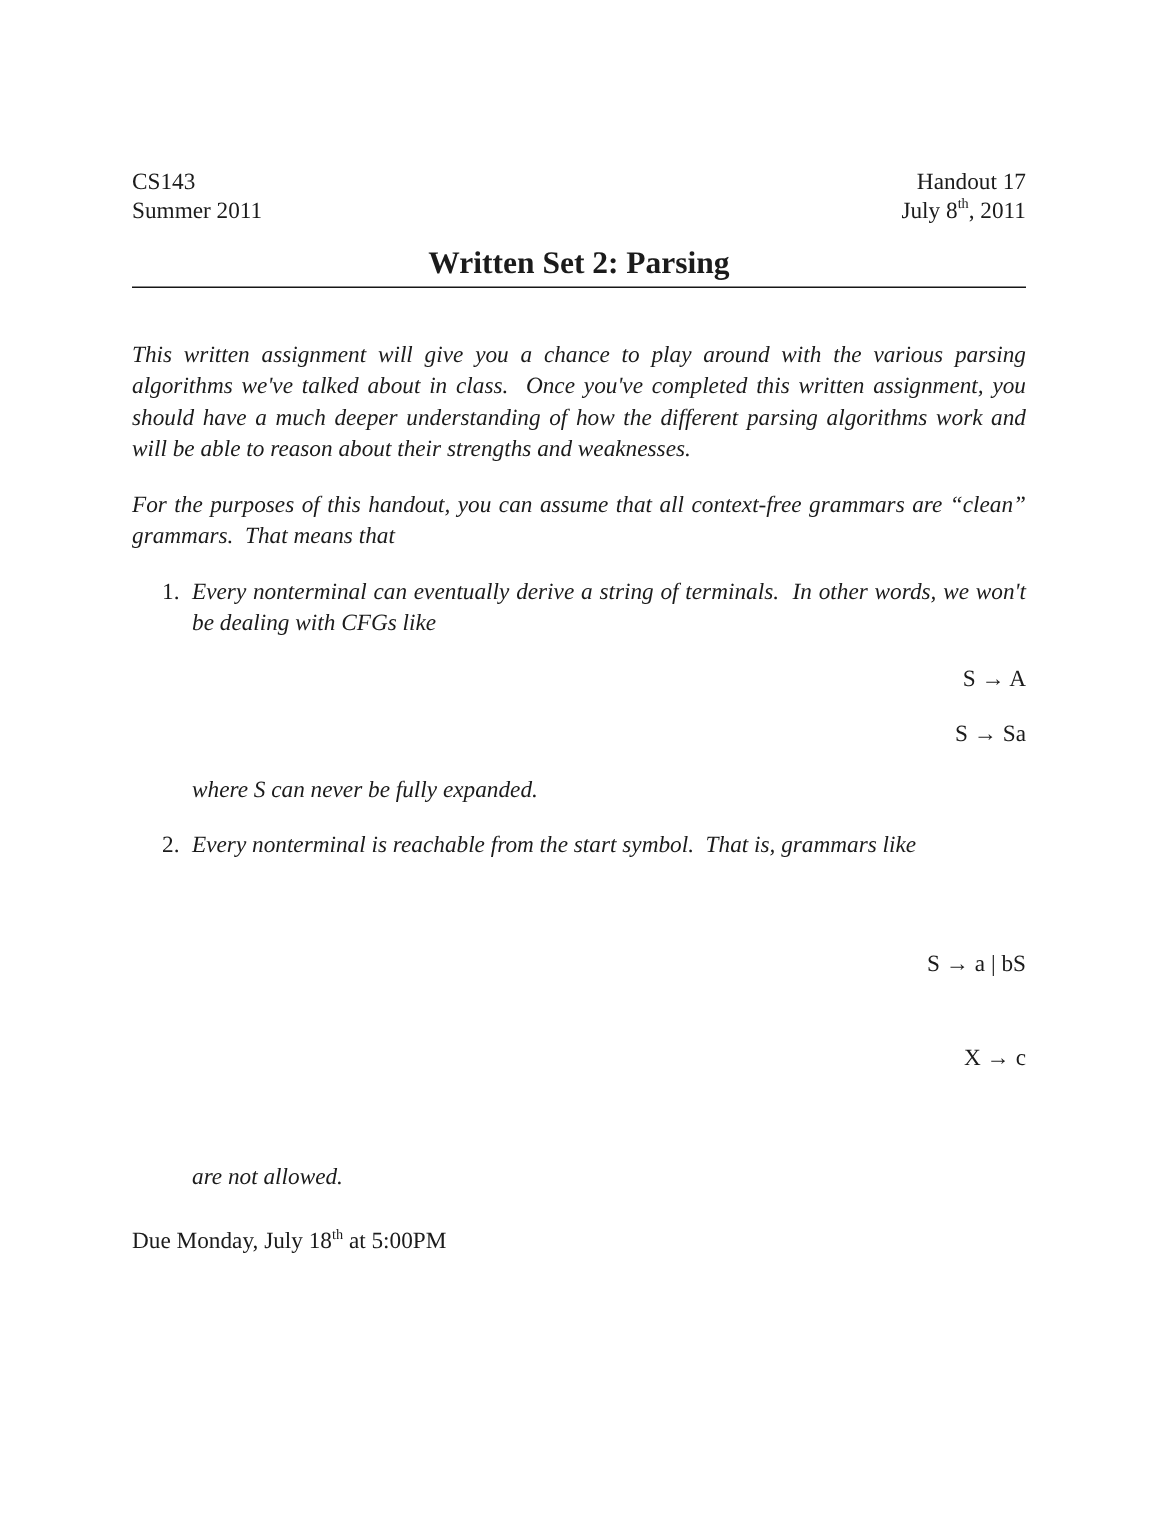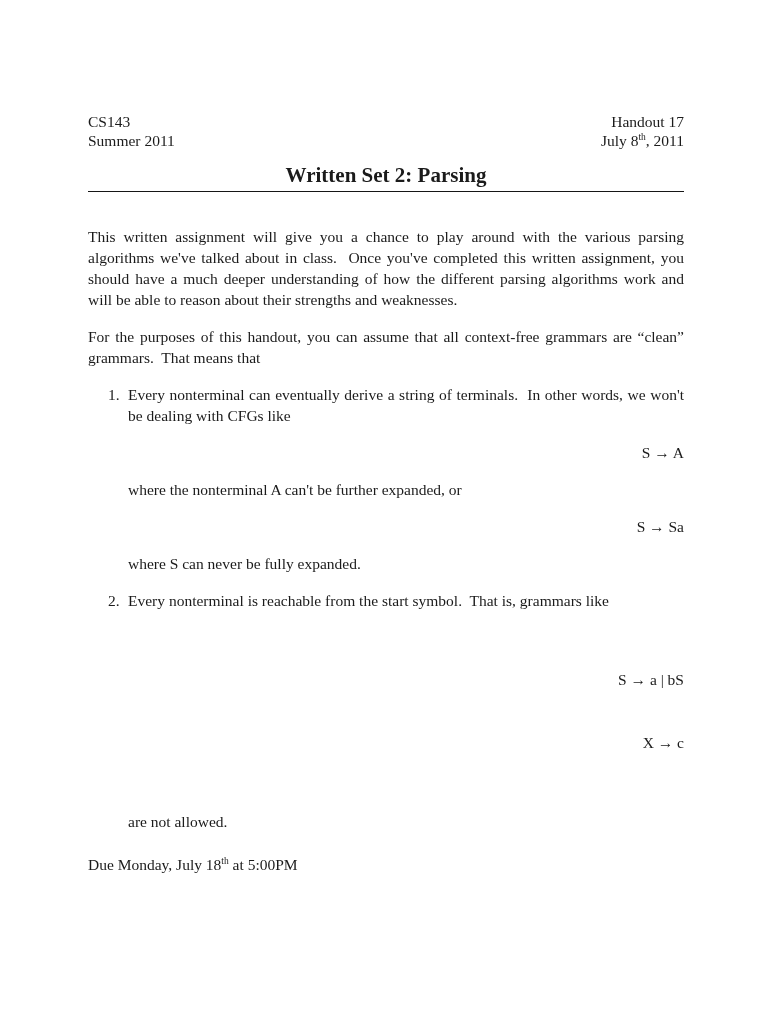--- a/index.html
+++ b/index.html
@@ -35,20 +35,21 @@
     margin-top: 13px;
   }
   .title-rule {
     border-bottom: 1.6px solid #161616;
     margin-top: 3px;
   }
   .para {
     text-align: justify;
     white-space: pre-wrap;
     margin-bottom: 16px;
+    font-style: italic;
   }
   .para.first { margin-top: 34px; }
   .list-item {
     display: flex;
     margin-bottom: 16px;
   }
   .item-number {
     width: 40px;
     padding-left: 20px;
     flex: 0 0 40px;
@@ -86,21 +87,20 @@
 
   <p class="para first">This written assignment will give you a chance to play around with the various parsing algorithms we've talked about in class.  Once you've completed this written assignment, you should have a much deeper understanding of how the different parsing algorithms work and will be able to reason about their strengths and weaknesses.</p>
 
   <p class="para">For the purposes of this handout, you can assume that all context-free grammars are “clean” grammars.  That means that</p>
 
   <div class="list-item">
     <div class="item-number">1.</div>
     <div class="item-body">
       <p class="para">Every nonterminal can eventually derive a string of terminals.  In other words, we won't be dealing with CFGs like</p>
       <div class="grammar">S → A</div>
-      <p class="para">where the nonterminal A can't be further expanded, or</p>
       <div class="grammar">S → Sa</div>
       <p class="para">where S can never be fully expanded.</p>
     </div>
   </div>
 
   <div class="list-item">
     <div class="item-number">2.</div>
     <div class="item-body">
       <p class="para">Every nonterminal is reachable from the start symbol.  That is, grammars like</p>
       <div class="grammar">

